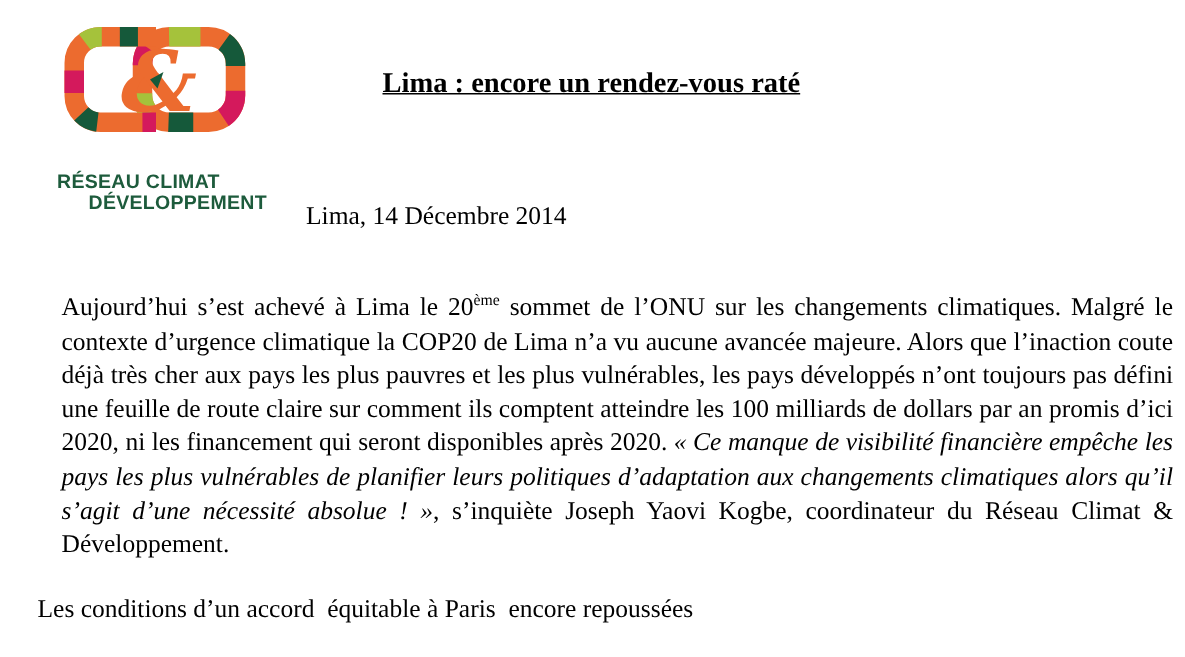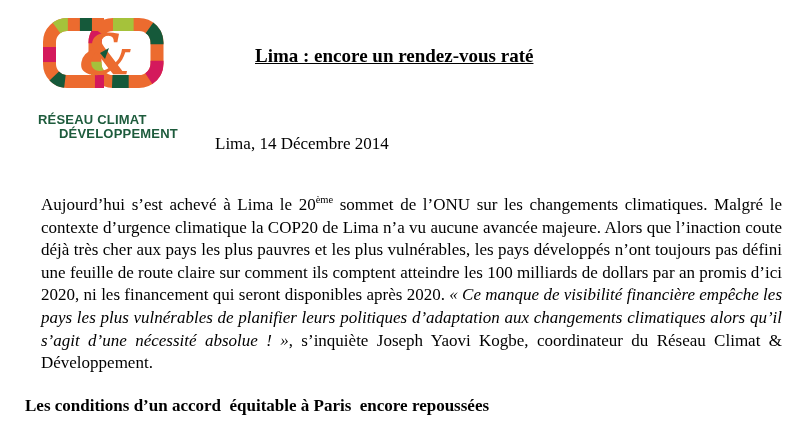--- a/index.html
+++ b/index.html
@@ -41,32 +41,32 @@
   .f-orange{fill:var(--logo-orange);}
   .f-dgreen{fill:var(--logo-dgreen);}
   .titles{position:absolute;left:255px;top:31px;}
   .title{
     font-size:17px;font-weight:bold;
     text-decoration:underline;
     text-decoration-thickness:1.5px;
     text-underline-offset:3px;
   }
   .subtitle{font-size:19px;font-weight:bold;margin-top:14px;text-decoration:underline;}
-  .dateline{position:absolute;left:215px;top:134px;font-size:17px;}
+  .dateline{position:absolute;left:204px;top:134px;font-size:17px;}
   .body-text{
     position:absolute;left:25px;top:178px;width:741px;
     font-size:17px;line-height:22.6px;
     text-align:justify;
     margin:16px;
   }
   .body-text sup{font-size:10.5px;line-height:0;vertical-align:super;}
   .quote{font-style:italic;}
   .section-heading{
     position:absolute;left:25px;top:396px;
-    font-size:17px;font-weight:bold;
+    font-size:17px;font-weight:normal;
     white-space:pre-wrap;
   }
 </style>
 </head>
 <body>
 
 <div class="logo">
   <svg viewBox="0 0 134 84" width="134" height="84" aria-hidden="true">
 
     <g fill="none" stroke-width="13">

